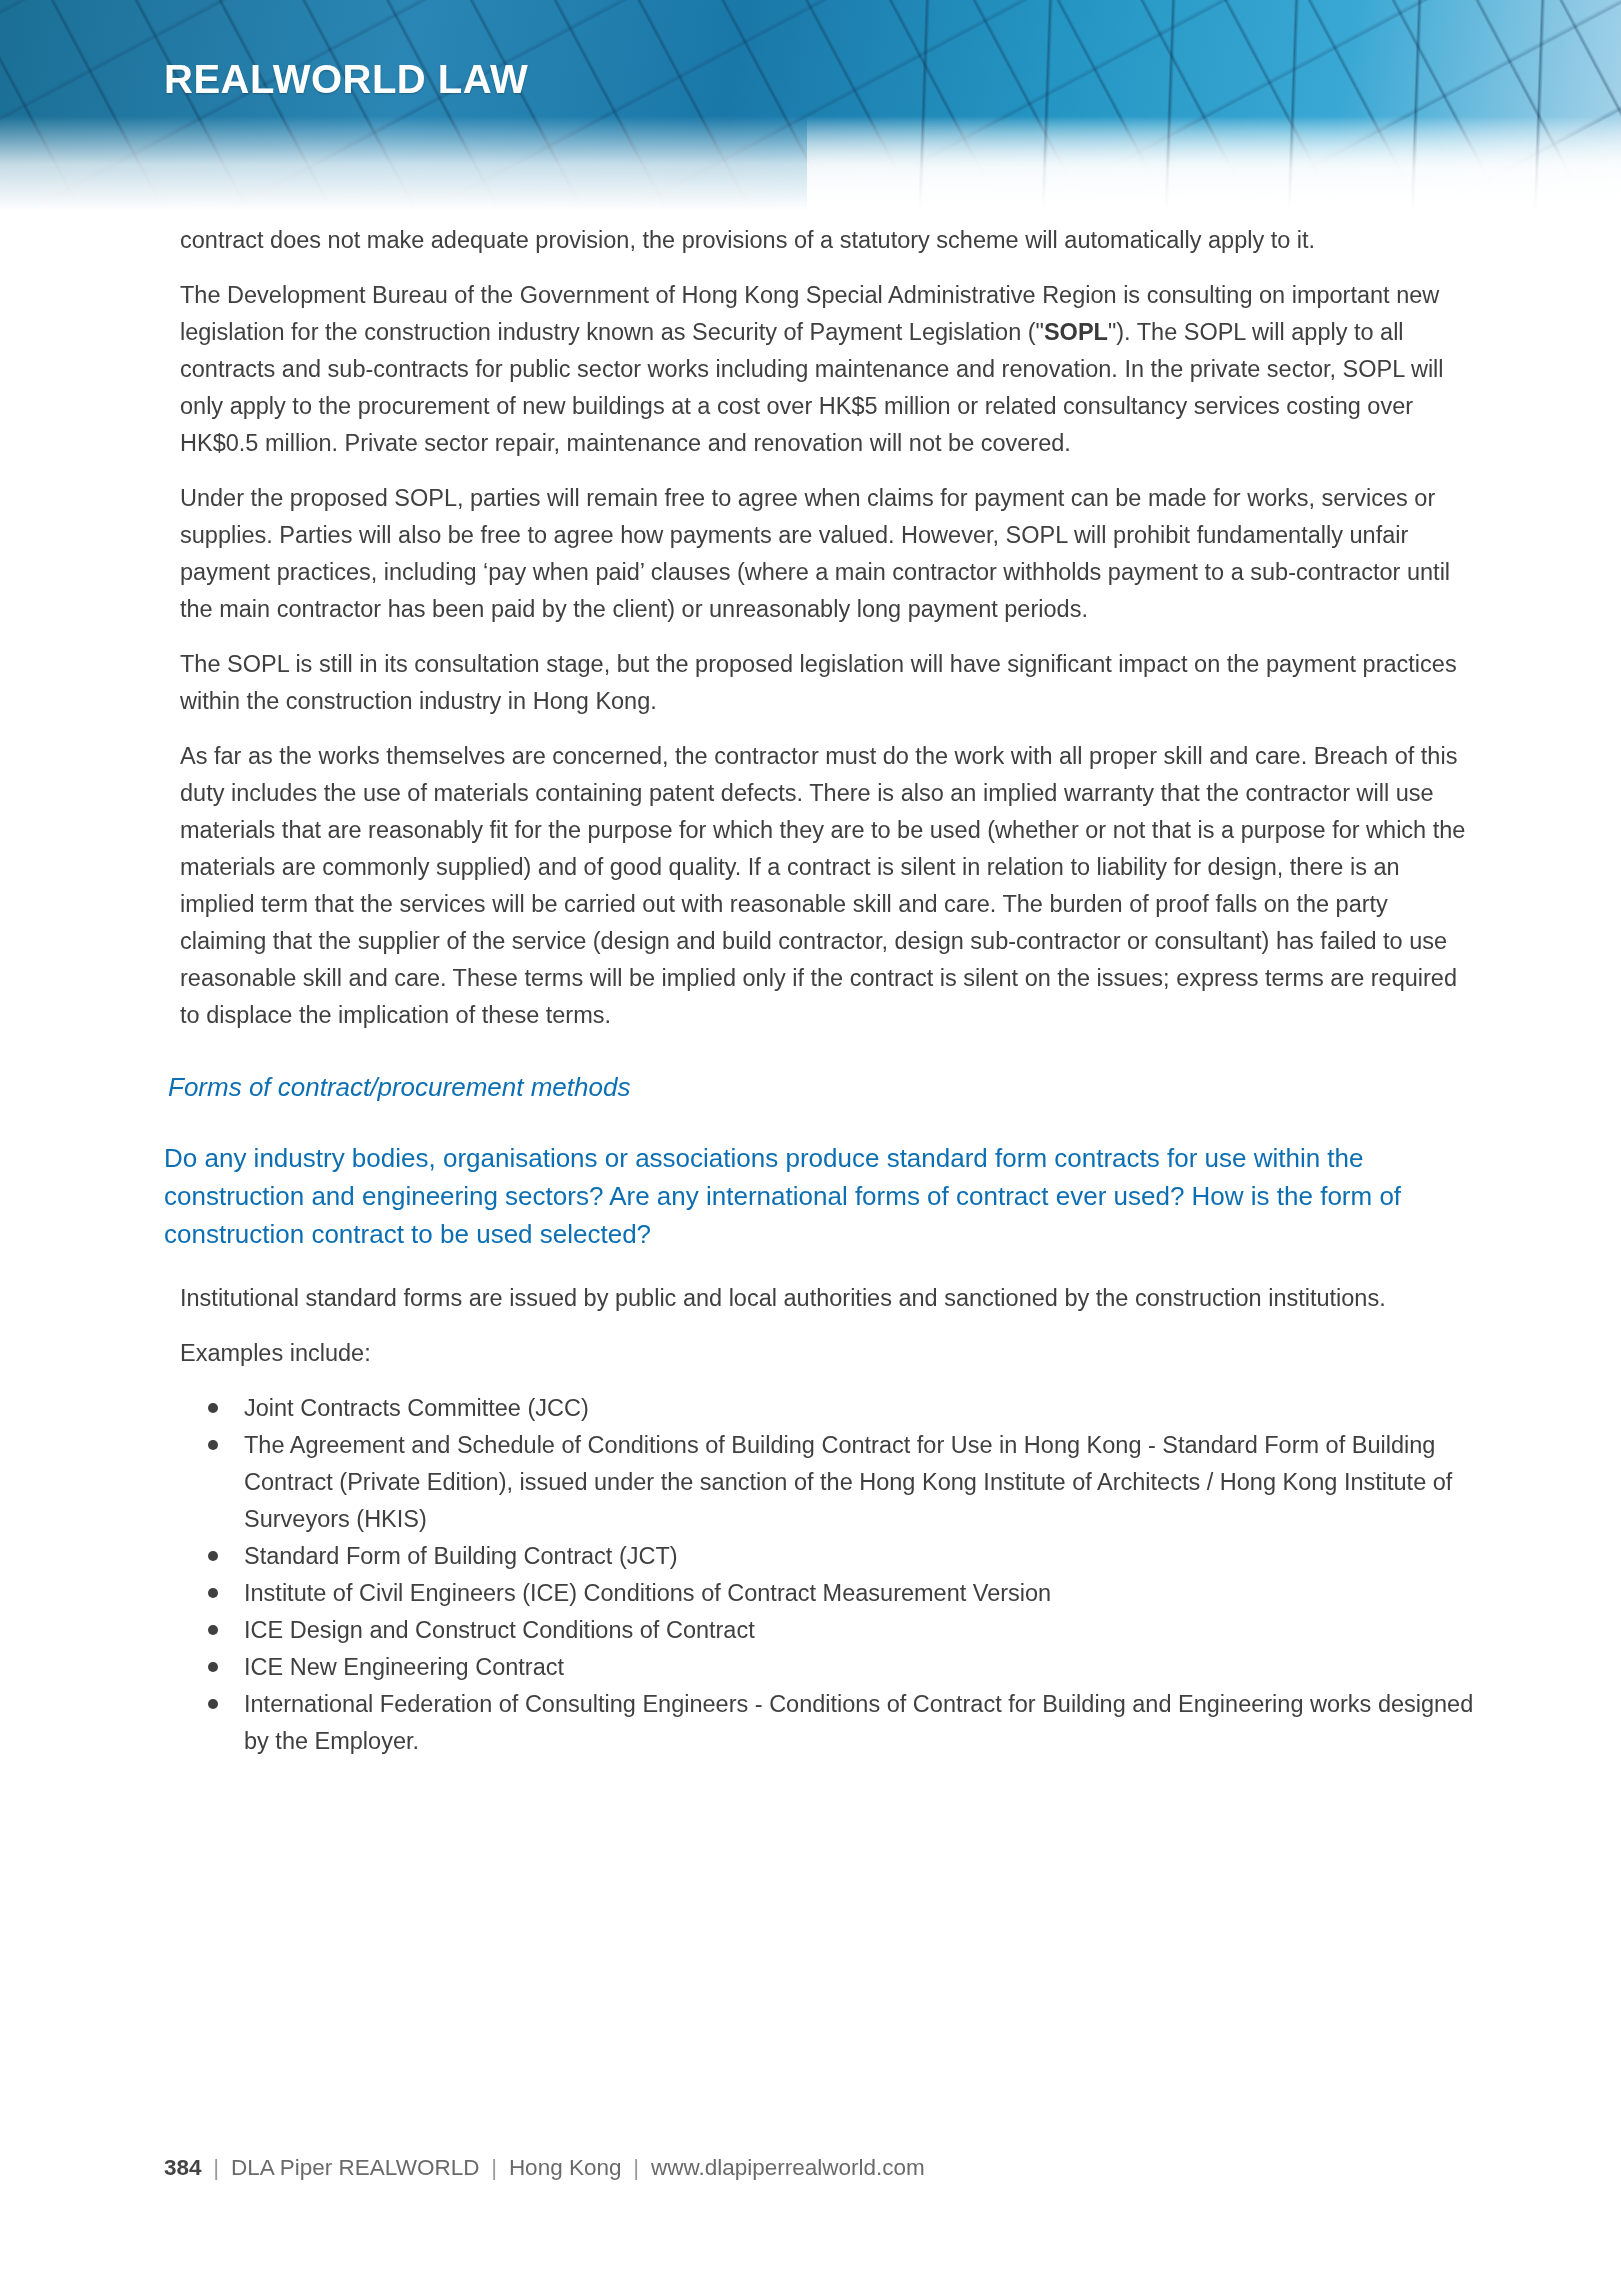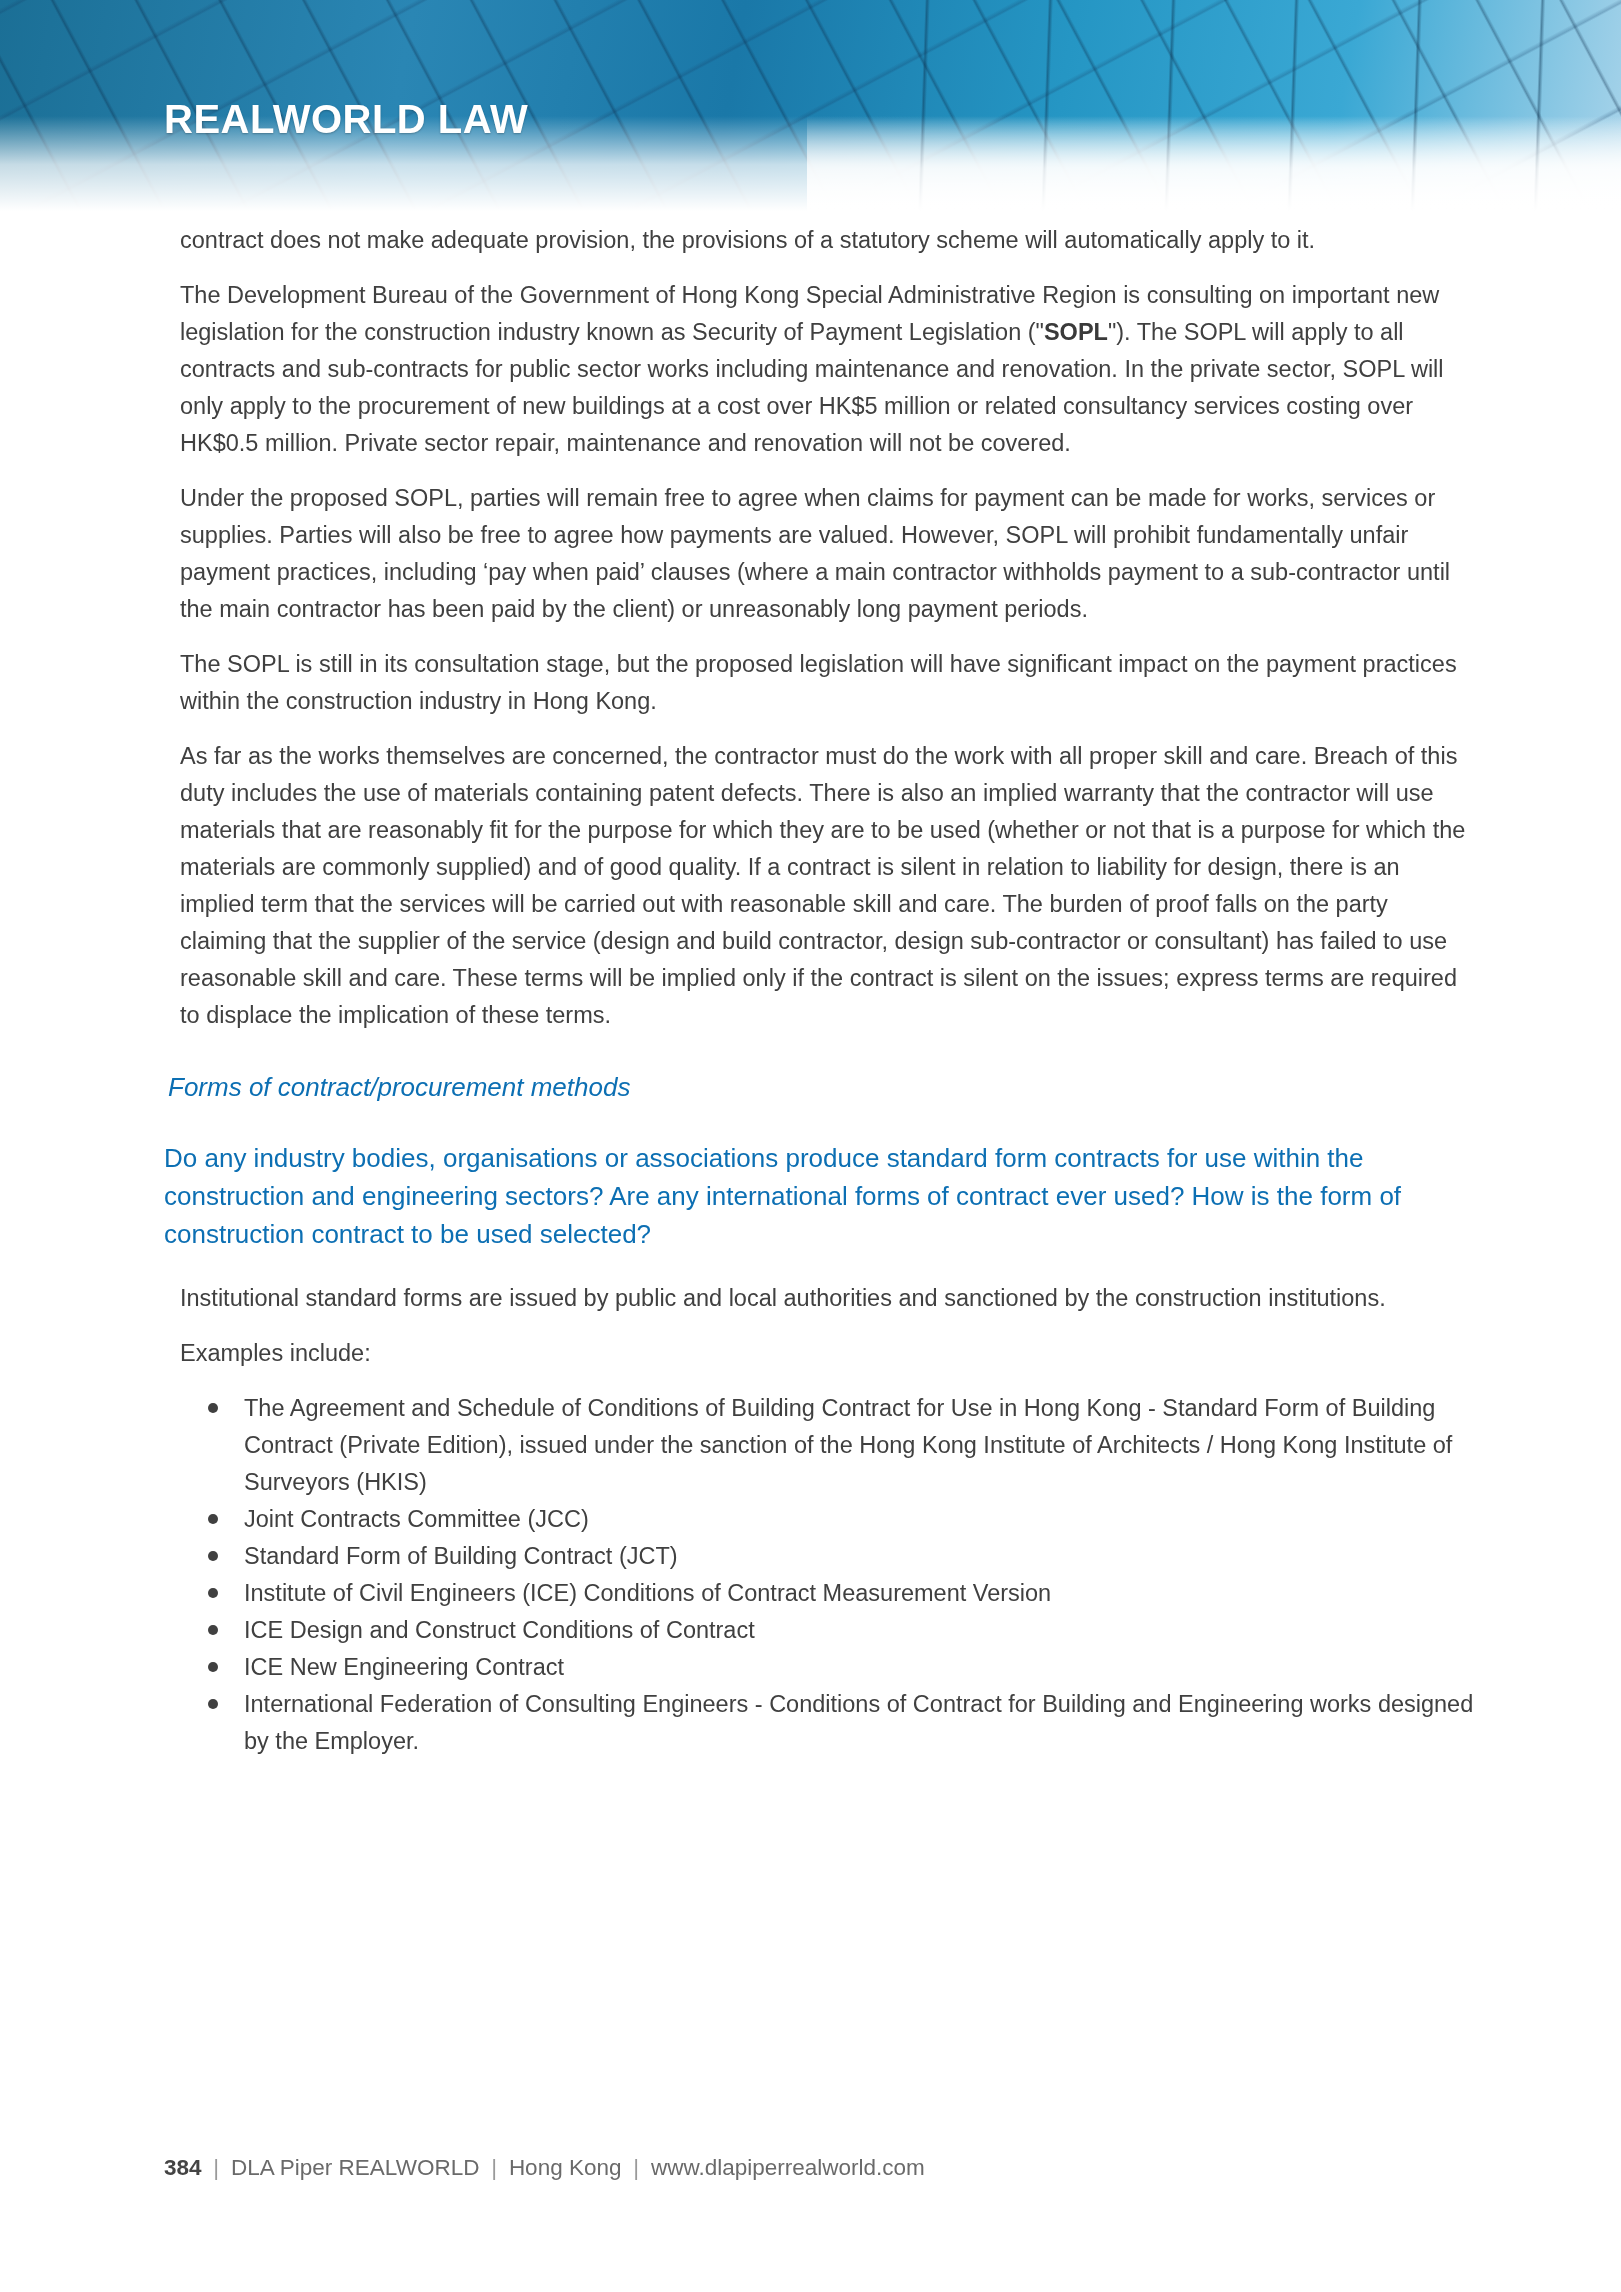--- a/index.html
+++ b/index.html
@@ -19,21 +19,20 @@
   .banner .vlines {
     position: absolute; right: 0; top: 0; width: 814px; height: 100%;
     background:
       linear-gradient(to bottom, rgba(255,255,255,0) 0%, rgba(255,255,255,0) 55%, rgba(255,255,255,0.8) 80%, #fff 100%),
       repeating-linear-gradient(92deg, rgba(0,0,0,0) 0px, rgba(0,0,0,0) 118px, rgba(12,50,80,0.45) 120px, rgba(0,0,0,0) 123px);
   }
   .banner-title {
     position: absolute; left: 164px; top: 57px;
     font-size: 40px; font-weight: bold; color: #ffffff; letter-spacing: 0.5px;
     text-shadow: 0 1px 2px rgba(0,0,0,0.25);
-    margin-top: 40px;
   }
   .content {
     position: absolute; left: 164px; top: 222px; width: 1313px;
     color: #404040; font-size: 23.5px; line-height: 37px;
   }
   .content p { margin: 0 0 18px 16px; }
   .content b { font-weight: bold; color: #3a3a3a; }
   .section-heading {
     color: #0c6fb3; font-style: italic; font-size: 26px; line-height: 37px;
     margin: 35px 0 33px 4px;
@@ -69,22 +68,22 @@
   <p>The SOPL is still in its consultation stage, but the proposed legislation will have significant impact on the payment practices within the construction industry in Hong Kong.</p>
   <p>As far as the works themselves are concerned, the contractor must do the work with all proper skill and care. Breach of this duty includes the use of materials containing patent defects. There is also an implied warranty that the contractor will use materials that are reasonably fit for the purpose for which they are to be used (whether or not that is a purpose for which the materials are commonly supplied) and of good quality. If a contract is silent in relation to liability for design, there is an implied term that the services will be carried out with reasonable skill and care. The burden of proof falls on the party claiming that the supplier of the service (design and build contractor, design sub-contractor or consultant) has failed to use reasonable skill and care. These terms will be implied only if the contract is silent on the issues; express terms are required to displace the implication of these terms.</p>
 
   <div class="section-heading">Forms of contract/procurement methods</div>
   <div class="question">Do any industry bodies, organisations or associations produce standard form contracts for use within the construction and engineering sectors? Are any international forms of contract ever used? How is the form of construction contract to be used selected?</div>
 
   <p>Institutional standard forms are issued by public and local authorities and sanctioned by the construction institutions.</p>
   <p>Examples include:</p>
 
   <ul class="bullets">
+    <li><span class="dot"></span><span>Joint Contracts Committee (JCC)</span></li>
     <li><span class="dot"></span><span>The Agreement and Schedule of Conditions of Building Contract for Use in Hong Kong - Standard Form of Building Contract (Private Edition), issued under the sanction of the Hong Kong Institute of Architects / Hong Kong Institute of Surveyors (HKIS)</span></li>
-    <li><span class="dot"></span><span>Joint Contracts Committee (JCC)</span></li>
     <li><span class="dot"></span><span>Standard Form of Building Contract (JCT)</span></li>
     <li><span class="dot"></span><span>Institute of Civil Engineers (ICE) Conditions of Contract Measurement Version</span></li>
     <li><span class="dot"></span><span>ICE Design and Construct Conditions of Contract</span></li>
     <li><span class="dot"></span><span>ICE New Engineering Contract</span></li>
     <li><span class="dot"></span><span>International Federation of Consulting Engineers - Conditions of Contract for Building and Engineering works designed by the Employer.</span></li>
   </ul>
 
 </div>
 
 <div class="footer">

